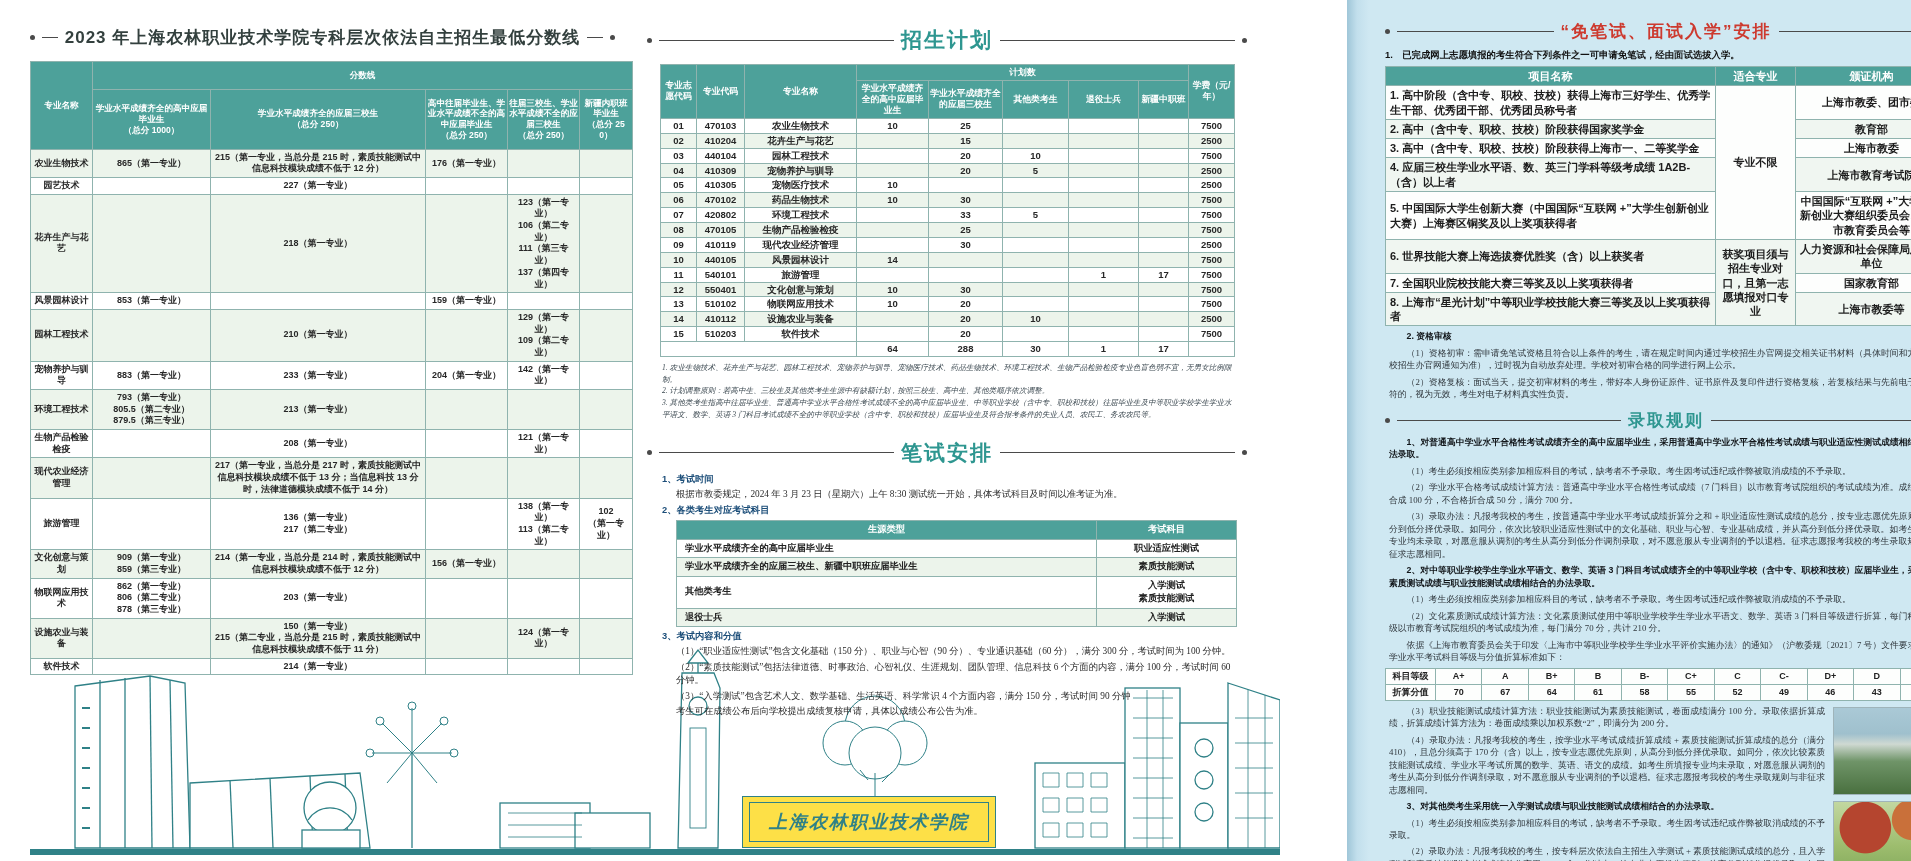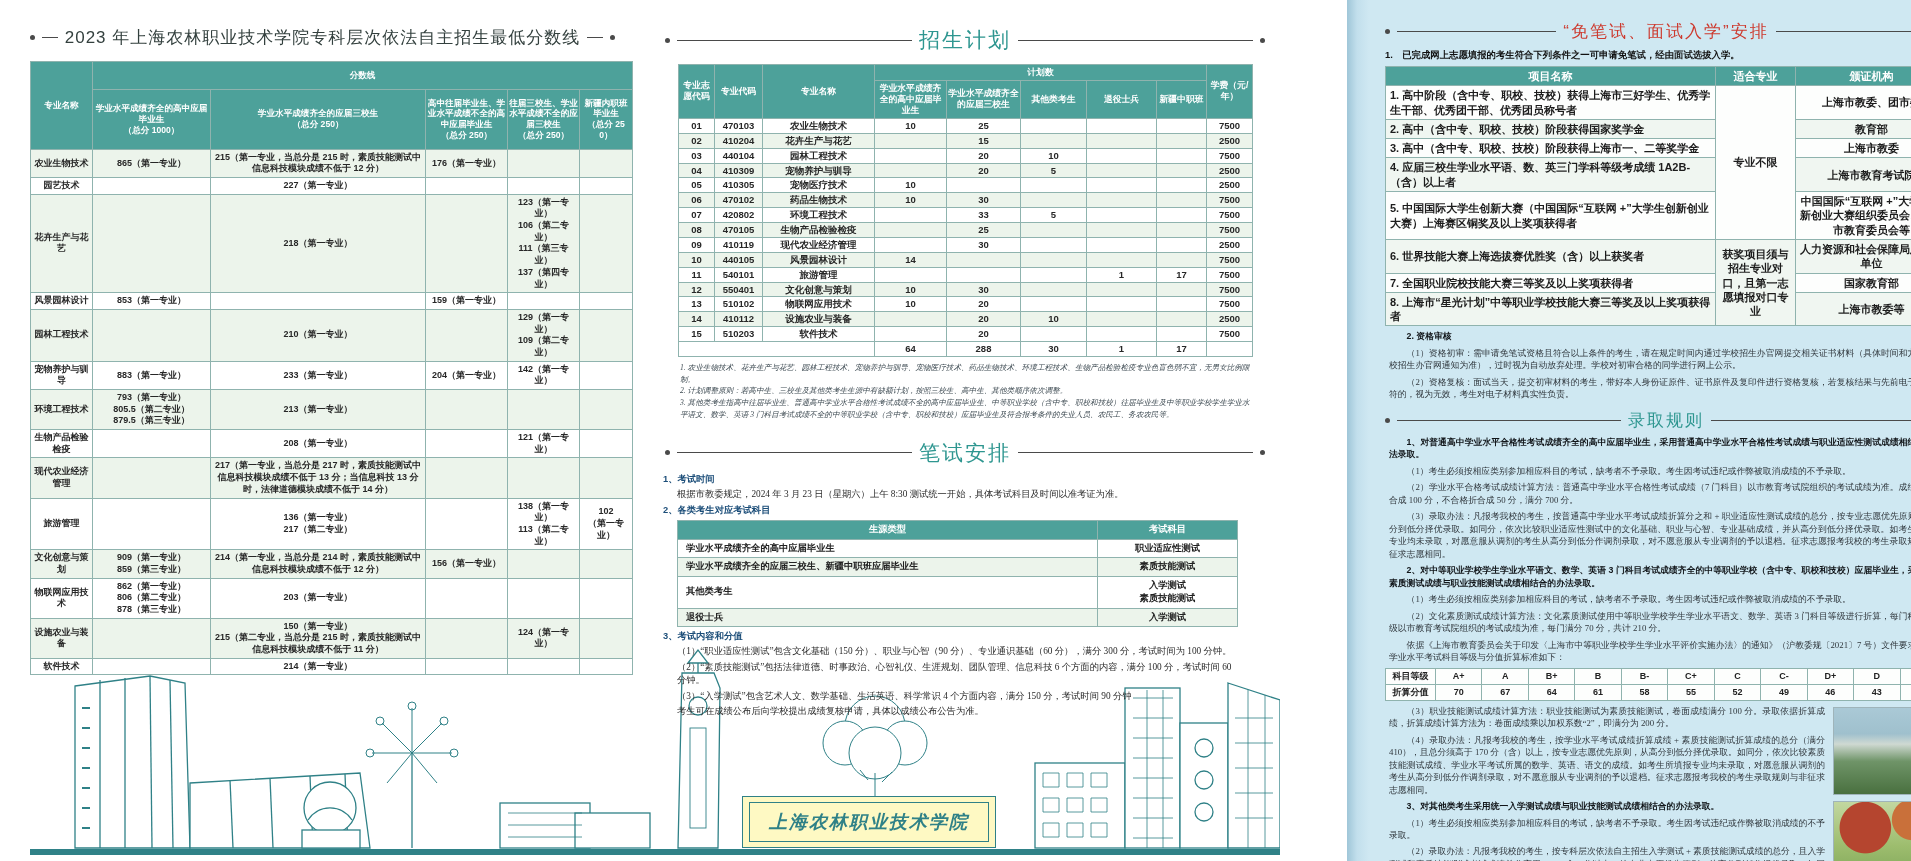--- a/index.html
+++ b/index.html
@@ -1,47 +1,47 @@
 <!DOCTYPE html>
 <html><head>
 <meta charset="utf-8">
 <style>
   html,body{margin:0;padding:0;}
   body{width:1911px;height:861px;position:relative;background:#ffffff;overflow:hidden;
        font-family:"Liberation Sans","DejaVu Sans",sans-serif;color:#222;}
   .panel{position:absolute;top:0;height:861px;}
   #left-panel{left:0;width:645px;}
-  #mid-panel{left:645px;width:640px;}
+  #mid-panel{left:627px;width:640px;}
   #right-panel{left:1347px;width:626px;background:linear-gradient(90deg,#9fc6d8 0,#c2dfec 10px,#cfe8f2 22px);}
   
   .sec-head{display:flex;align-items:center;gap:7px;margin:0;}
   .sec-head .line{flex:1;height:1px;background:#4a4a4a;}
   .sec-head .dot{width:5px;height:5px;border-radius:50%;background:#4a4a4a;flex:0 0 auto;}
-  .sec-head h2{margin:0;font-size:21px;letter-spacing:2px;color:#2e9690;font-weight:normal;white-space:nowrap;}
+  .sec-head h2{margin:0;font-size:21px;letter-spacing:2px;color:#2e9690;font-weight:bold;white-space:nowrap;}
   #left-panel .sec-head h2{color:#33403e;font-size:17px;letter-spacing:1px;}
   #right-panel .sec-head h2{color:#cd3a2f;font-size:17px;}
   
   table.tbl{border-collapse:collapse;table-layout:fixed;}
   table.tbl th,table.tbl td{border:1px solid #8fb3ae;padding:2px 3px;text-align:center;vertical-align:middle;white-space:pre-line;word-break:break-all;}
   table.tbl th{background:#4da19a;color:#fff;font-weight:bold;}
   
   #score-table{margin:12px 0 0 30px;width:602px;font-size:9px;line-height:1.3;}
   #score-table th{font-size:8.6px;line-height:1.25;padding:8px 1px;}
   #score-table td{font-weight:bold;color:#272727;}
   #score-table tbody tr:nth-child(odd){background:#ecf4eb;}
   
   #plan-table{margin:10px 0 0 33px;width:574px;font-size:9.5px;line-height:1.25;}
   #plan-table th{font-size:8.8px;padding:2px 1px;}
   #plan-table td{font-weight:bold;color:#272727;padding:1px 2px;}
   #plan-table tbody tr:nth-child(even){background:#ecf4eb;}
   #plan-table tfoot td{font-weight:bold;}
   .notes{margin:5px 0 0 35px;width:572px;font-size:7.6px;font-style:italic;color:#3d4a52;line-height:1.55;font-family:"Liberation Serif","DejaVu Serif",serif;}
   .notes p{margin:0;}
   
-  .exam{margin:6px 0 0 18px;width:574px;font-size:9.3px;line-height:1.45;}
+  .exam{margin:6px 0 0 35px;width:574px;font-size:9.3px;line-height:1.45;}
   .exam p{margin:2px 0;font-family:"Liberation Serif","DejaVu Serif",serif;color:#2a2a2a;padding-left:14px;}
   .exam p.b{font-family:"Liberation Sans","DejaVu Sans",sans-serif;font-weight:bold;color:#1c4e79;padding-left:0;}
   #subject-table{margin:3px 0 3px 14px;width:560px;font-size:9.3px;}
   #subject-table td{font-weight:bold;}
   #subject-table td:first-child{text-align:left;padding-left:8px;}
   #subject-table tbody tr:nth-child(even){background:#ecf4eb;}
   
   #right-content{position:absolute;left:38px;top:12px;width:562px;}
   .intro{font-size:9.4px;font-weight:bold;margin:6px 0 4px 0;color:#111;}
   #project-table{width:562px;font-size:11px;line-height:1.3;}
@@ -58,21 +58,21 @@
      linear-gradient(180deg,#aac9d6 0%,#9fc0cd 30%,#cfd9d2 42%,#6f9468 62%,#49703f 100%);}
   #photo-autumn{height:80px;background:
      radial-gradient(circle at 28% 32%,#b5452f 0 26%,rgba(0,0,0,0) 27%),
      radial-gradient(circle at 70% 22%,#c9703a 0 20%,rgba(0,0,0,0) 21%),
      linear-gradient(180deg,#c2d7a0 0%,#9dbd6e 55%,#7da457 100%);}
   #photo-wheel{height:92px;background:
      radial-gradient(circle at 52% 45%,#a66a2e 0 24%,#7d4e22 25% 28%,rgba(0,0,0,0) 29%),
      linear-gradient(180deg,#bcd8e4 0 45%,#8fae62 46% 78%,#c47a9b 79% 86%,#6f9450 87% 100%);}
   
   #cityscape{position:absolute;left:30px;top:558px;z-index:0;}
-  #school-sign{position:absolute;left:742px;top:796px;width:252px;height:50px;border:1.5px solid #2f8187;background:#fef9c3;
+  #school-sign{position:absolute;left:742px;top:796px;width:252px;height:50px;border:1.5px solid #2f8187;background:#fde047;
      display:flex;align-items:center;justify-content:center;z-index:1;}
   #school-sign .inner{border:1px solid #2f8187;width:238px;height:38px;display:flex;align-items:center;justify-content:center;
      font-family:"Liberation Serif","DejaVu Serif",serif;font-style:italic;color:#2f8187;font-size:18px;letter-spacing:2px;font-weight:bold;}
   .w-title{padding-top:26px;margin:0 30px;}
   .m-title{padding-top:26px;margin:0 20px;}
   .r-title{margin:8px 0 2px 0;}
 </style>
 </head>
 <body>
 

